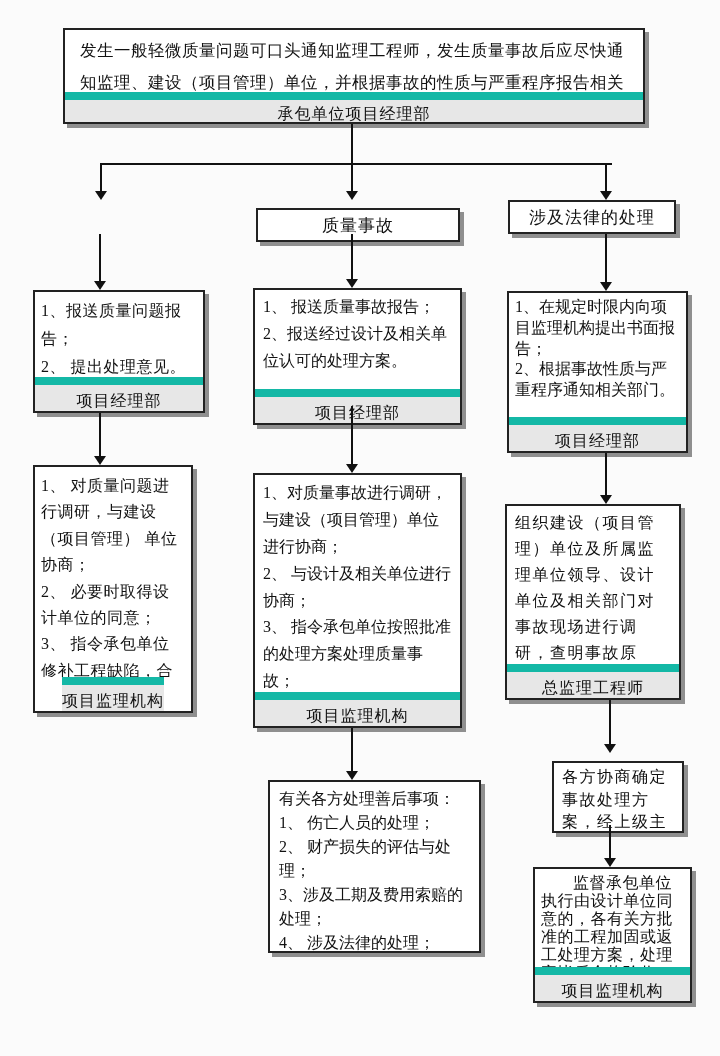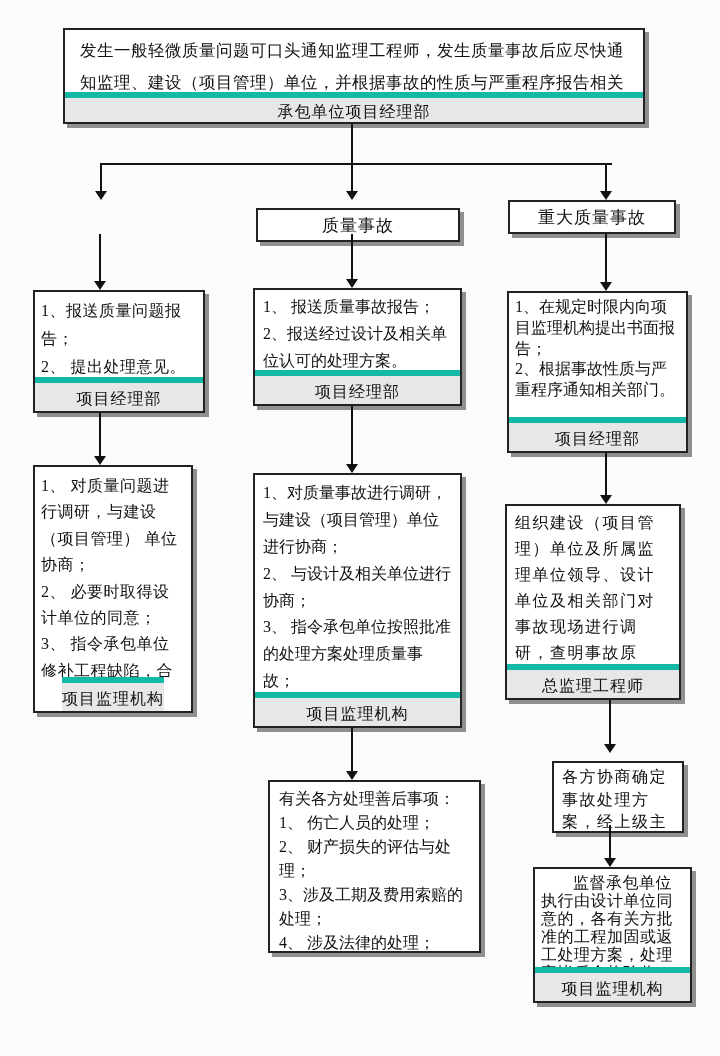--- a/index.html
+++ b/index.html
@@ -5,21 +5,21 @@
   html,body{margin:0;padding:0;}
   body{font-family:"Liberation Serif","DejaVu Serif",serif;color:#111;}
   #stage{position:relative;width:720px;height:1056px;background:#fbfbfb;overflow:hidden;}
   .fbox{position:absolute;background:#ffffff;border:2px solid #222;box-shadow:4px 4px 0 #8f8f8f;
         box-sizing:border-box;display:flex;flex-direction:column;}
   .ftext{flex:1;white-space:pre-line;overflow:hidden;font-size:16px;letter-spacing:0.5px;
          line-height:1.7;padding:4px 7px;text-align:left;}
   .fhead{position:absolute;background:#ffffff;border:2px solid #222;box-shadow:4px 4px 0 #8f8f8f;
          box-sizing:border-box;text-align:center;font-size:17px;letter-spacing:1px;
          display:flex;align-items:center;justify-content:center;}
-  .frole{border-top:6px solid #14b8a6;background:#e7e7e7;text-align:center;height:34px;
+  .frole{border-top:8px solid #14b8a6;background:#e7e7e7;text-align:center;height:34px;
          min-height:34px;line-height:32px;font-size:16px;letter-spacing:1px;box-sizing:border-box;}
   .vline{position:absolute;width:2px;background:#111;}
   .hline{position:absolute;height:2px;background:#111;}
   .ah{position:absolute;width:0;height:0;border-left:6px solid transparent;
       border-right:6px solid transparent;border-top:9px solid #111;}
 </style>
 </head>
 <body>
 
 <div id="stage">
@@ -32,36 +32,36 @@
   <div class="vline" style="left:351px;top:124px;height:40px;"></div>
   <div class="hline" style="left:100px;top:163px;width:512px;"></div>
   <div class="vline" style="left:100px;top:163px;height:29px;"></div>
   <div class="ah" style="left:95px;top:191px;"></div>
   <div class="vline" style="left:351px;top:163px;height:29px;"></div>
   <div class="ah" style="left:346px;top:191px;"></div>
   <div class="vline" style="left:605px;top:163px;height:29px;"></div>
   <div class="ah" style="left:600px;top:191px;"></div>
 
   <div class="fhead" style="left:256px;top:208px;width:204px;height:34px;">质量事故</div>
-  <div class="fhead" style="left:508px;top:200px;width:168px;height:34px;">重大质量事故</div>
+  <div class="fhead" style="left:508px;top:200px;width:168px;height:34px;">涉及法律的处理</div>
 
   <div class="vline" style="left:99px;top:234px;height:47px;"></div>
   <div class="ah" style="left:94px;top:281px;"></div>
   <div class="vline" style="left:351px;top:234px;height:45px;"></div>
   <div class="ah" style="left:346px;top:279px;"></div>
   <div class="vline" style="left:605px;top:234px;height:48px;"></div>
   <div class="ah" style="left:600px;top:282px;"></div>
 
   <div class="fbox" style="left:33px;top:290px;width:172px;height:123px;">
     <div class="ftext" style="line-height:1.75;padding:5px 6px;">1、报送质量问题报告；
 2、 提出处理意见。</div>
     <div class="frole">项目经理部</div>
   </div>
 
-  <div class="fbox" style="left:253px;top:288px;width:209px;height:118px;">
+  <div class="fbox" style="left:253px;top:288px;width:209px;height:137px;">
     <div class="ftext" style="line-height:1.68;padding:4px 8px;letter-spacing:0;">1、 报送质量事故报告；
 2、报送经过设计及相关单位认可的处理方案。</div>
     <div class="frole">项目经理部</div>
   </div>
 
   <div class="fbox" style="left:507px;top:291px;width:181px;height:162px;justify-content:center;">
     <div class="ftext" style="line-height:1.3;padding:4px 6px;letter-spacing:0;">1、在规定时限内向项目监理机构提出书面报告；
 2、根据事故性质与严重程序通知相关部门。</div>
     <div class="frole">项目经理部</div>
   </div>

